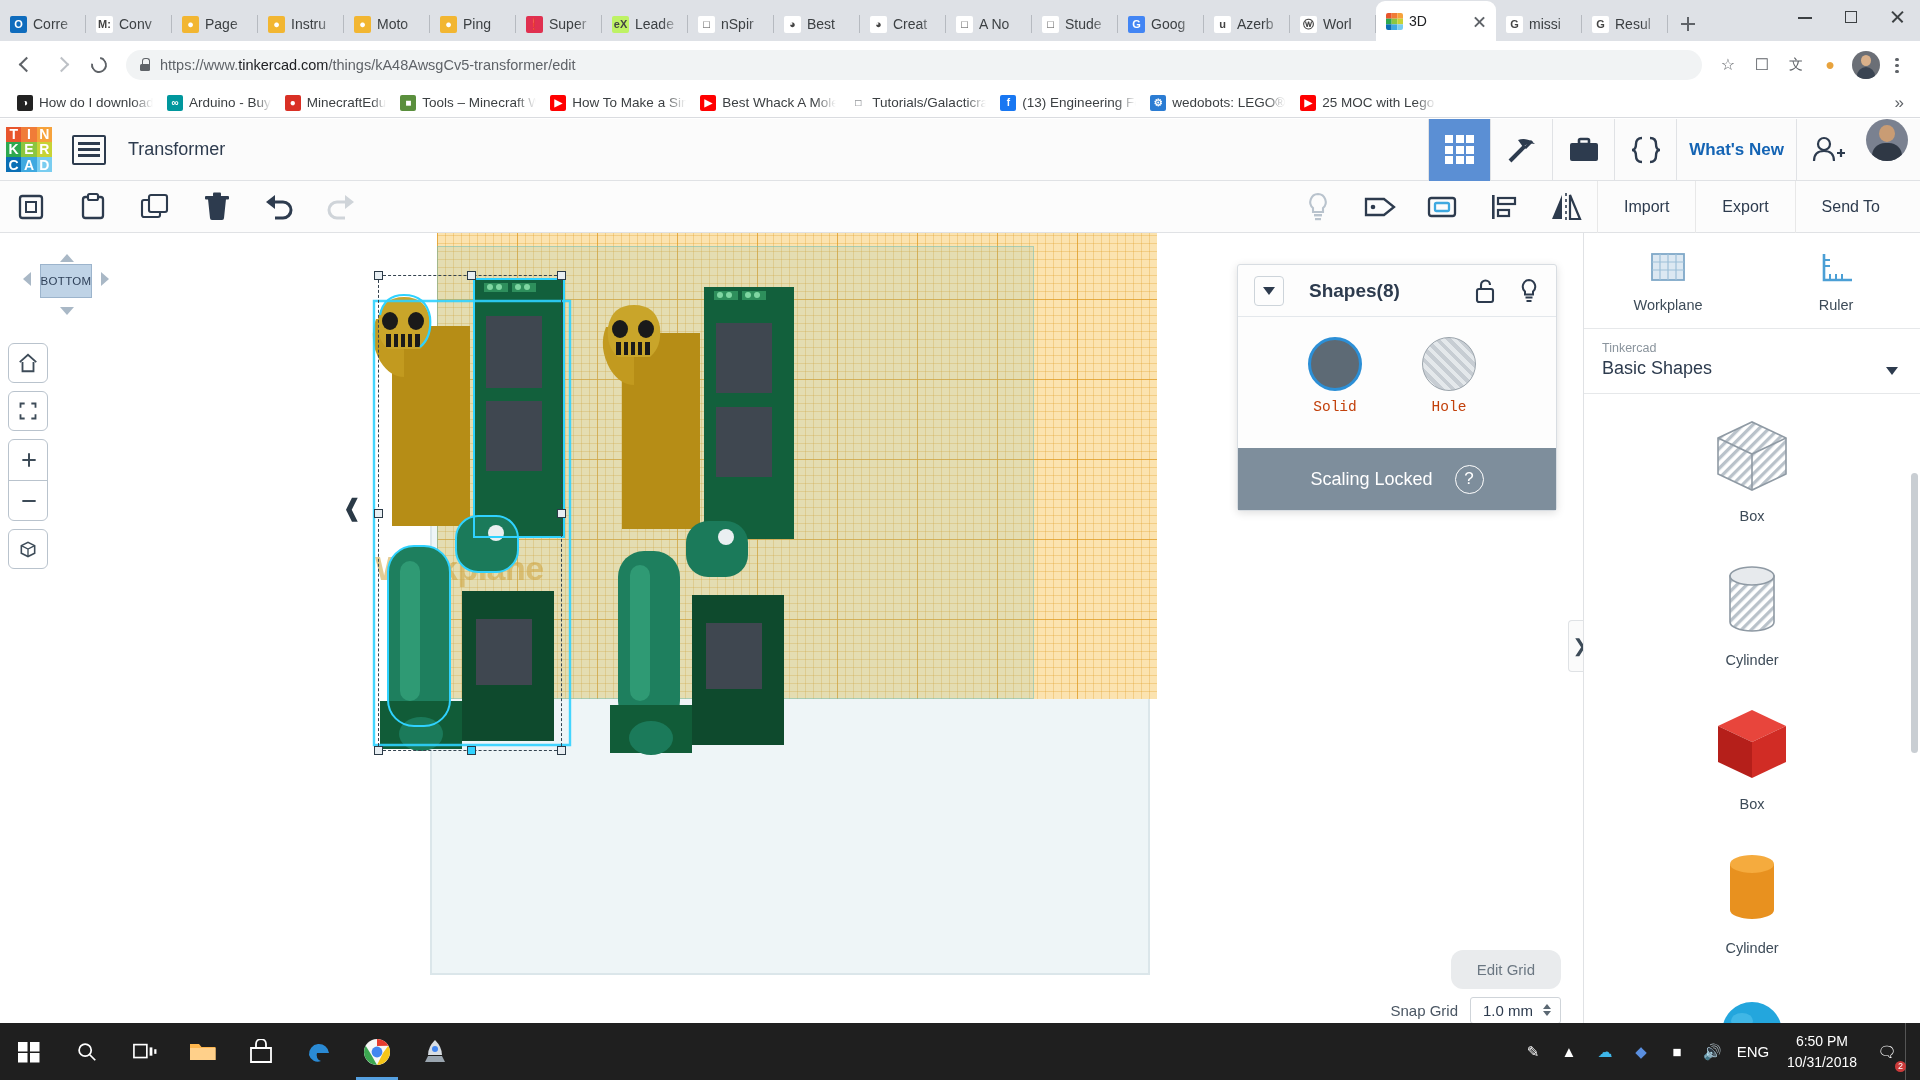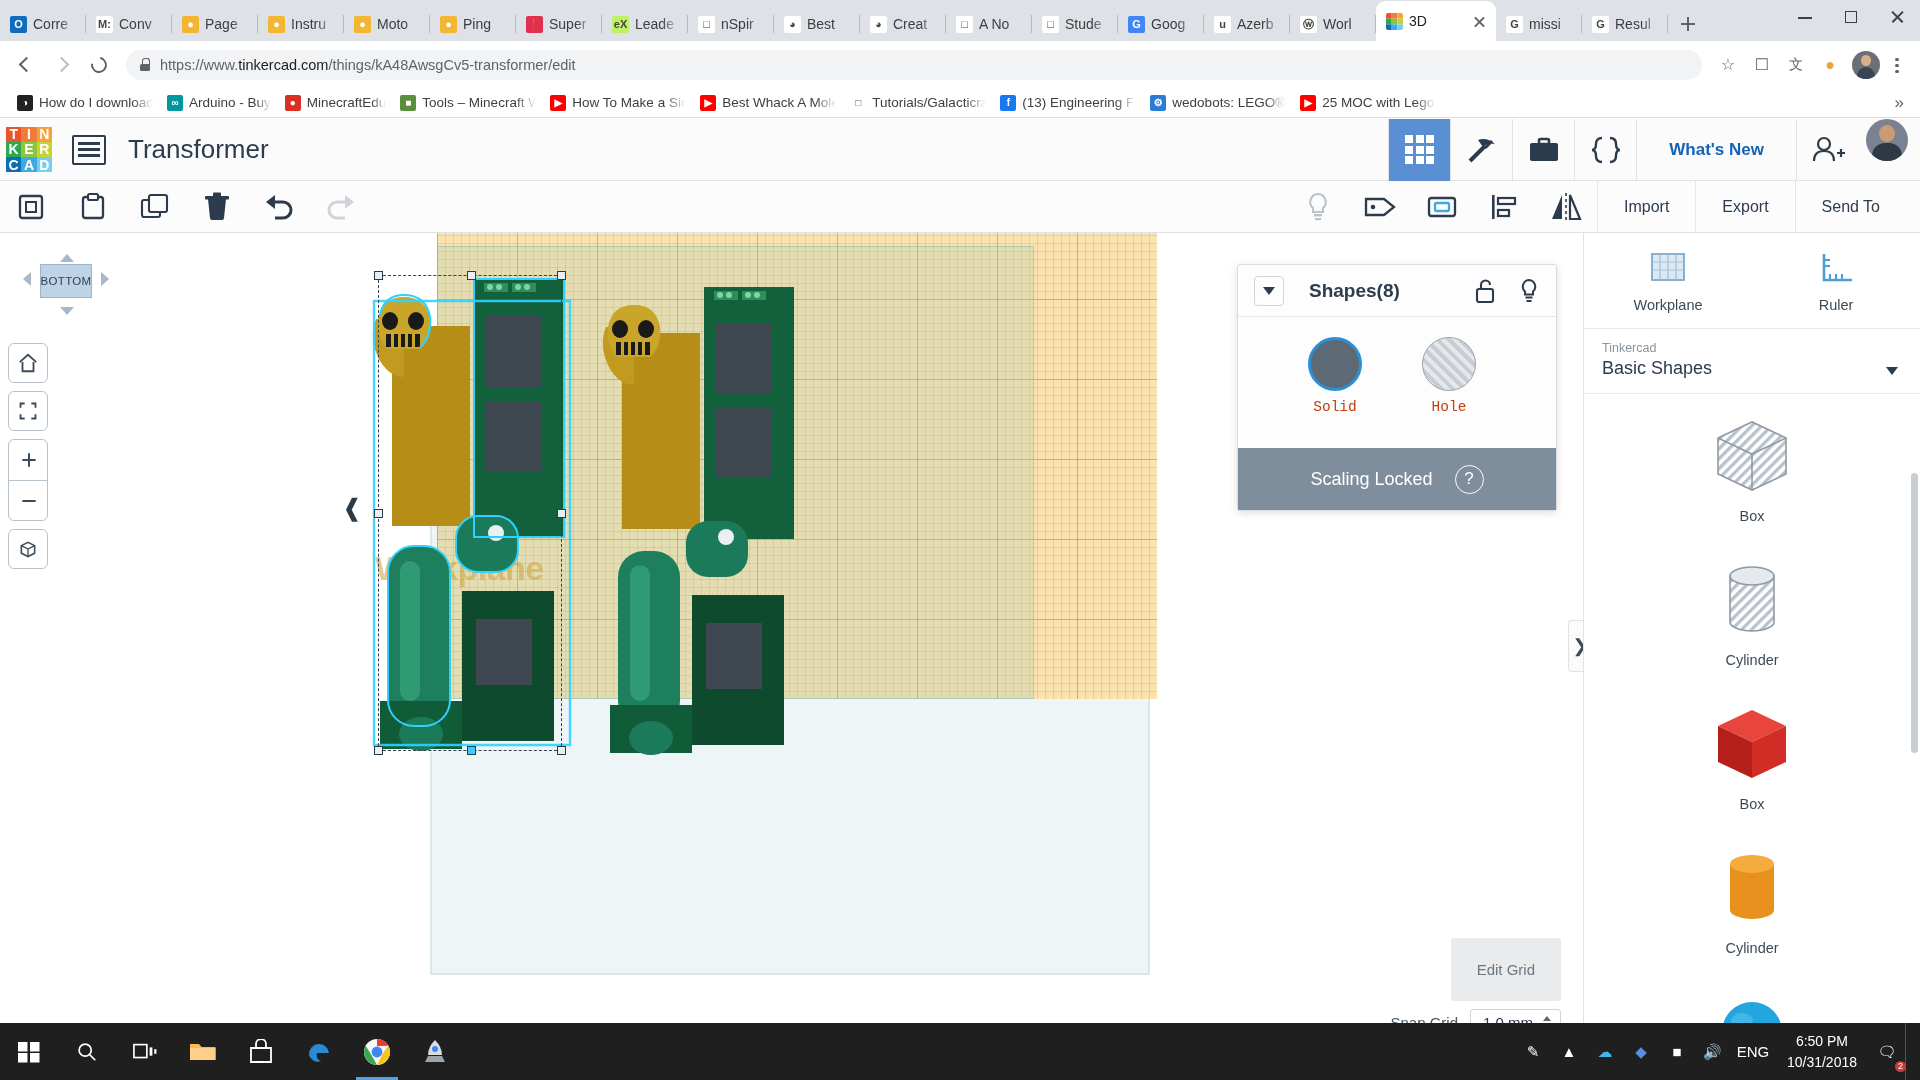--- a/index.html
+++ b/index.html
@@ -158,31 +158,31 @@
   .tclogo { width:46px; height:46px; margin-left:6px; display:grid;
             grid-template-columns:repeat(3,1fr); grid-template-rows:repeat(3,1fr); }
   .tclogo div { display:flex; align-items:center; justify-content:center;
                 color:#fff; font-weight:bold; font-size:14px; line-height:1; }
   .gridbtn {
     width:34px; height:30px; margin-left:20px; border:2.4px solid #2d3b4e;
     border-radius:2px; position:relative; display:flex; flex-direction:column;
     justify-content:space-evenly; padding:3px 4px;
   }
   .gridbtn span { display:block; height:3px; background:#2d3b4e; }
-  .tctitle { font-size:26px; color:#2d3b4e; margin-left:22px; font-weight:400; }
+  .tctitle { font-size:18px; color:#2d3b4e; margin-left:22px; font-weight:400; }
   .tcheader-right { margin-left:auto; display:flex; align-items:stretch; height:62px; }
   .hbtn {
     width:62px; display:flex; align-items:center; justify-content:center;
     border-left:1px solid #e0e2e5;
   }
   .hbtn.sel { background:#5b8fd4; }
   .hbtn-grid { display:grid; grid-template-columns:repeat(3,8px);
                grid-template-rows:repeat(3,8px); gap:2.5px; }
   .hbtn-grid i { background:#fff; display:block; }
-  .whatsnew { display:flex; align-items:center; padding:0 32px; color:#1464b4;
+  .whatsnew { display:flex; align-items:center; padding:0 12px; color:#1464b4;
               font-size:17px; font-weight:bold; border-left:1px solid #e0e2e5;text-align:right; }
   .usericon { width:62px; display:flex; align-items:center; justify-content:center;
               border-left:1px solid #e0e2e5; }
   .photo {
     width:42px; height:42px; border-radius:50%; margin:0 12px 0 8px;
     background:#7a8190; overflow:hidden; position:relative;
   }
   .photo::before { content:""; position:absolute; left:13px; top:6px;
     width:16px; height:17px; background:#c99c74; border-radius:50%; }
   .photo::after  { content:""; position:absolute; left:6px; top:24px;
@@ -334,21 +334,21 @@
   }
 
   
   .bottombar {
     position:absolute; left:1237px; top:950px; width:346px; height:73px;
     display:flex; flex-direction:column; align-items:flex-end;
     justify-content:center; gap:8px; padding-right:22px;
   }
   .editgrid {
     background:#e9ebed; color:#6b7782; font-size:15px;
-    padding:23px 26px; border-radius:3px;
+    padding:11px 26px; border-radius:12px;
   }
   .snaprow { display:flex; align-items:center; gap:12px; }
   .snaplabel { font-size:15px; color:#4a5663;margin-left:39px; }
   .snapbox {
     border:1px solid #cfd4d9; background:#fff; border-radius:3px;
     padding:4px 9px 4px 12px; display:flex; align-items:center; gap:10px;
     font-size:15px; color:#2d3b4e;
   }
   .spin { display:flex; flex-direction:column; gap:2px; }
   .spin i { width:0;height:0;border-left:4px solid transparent;

